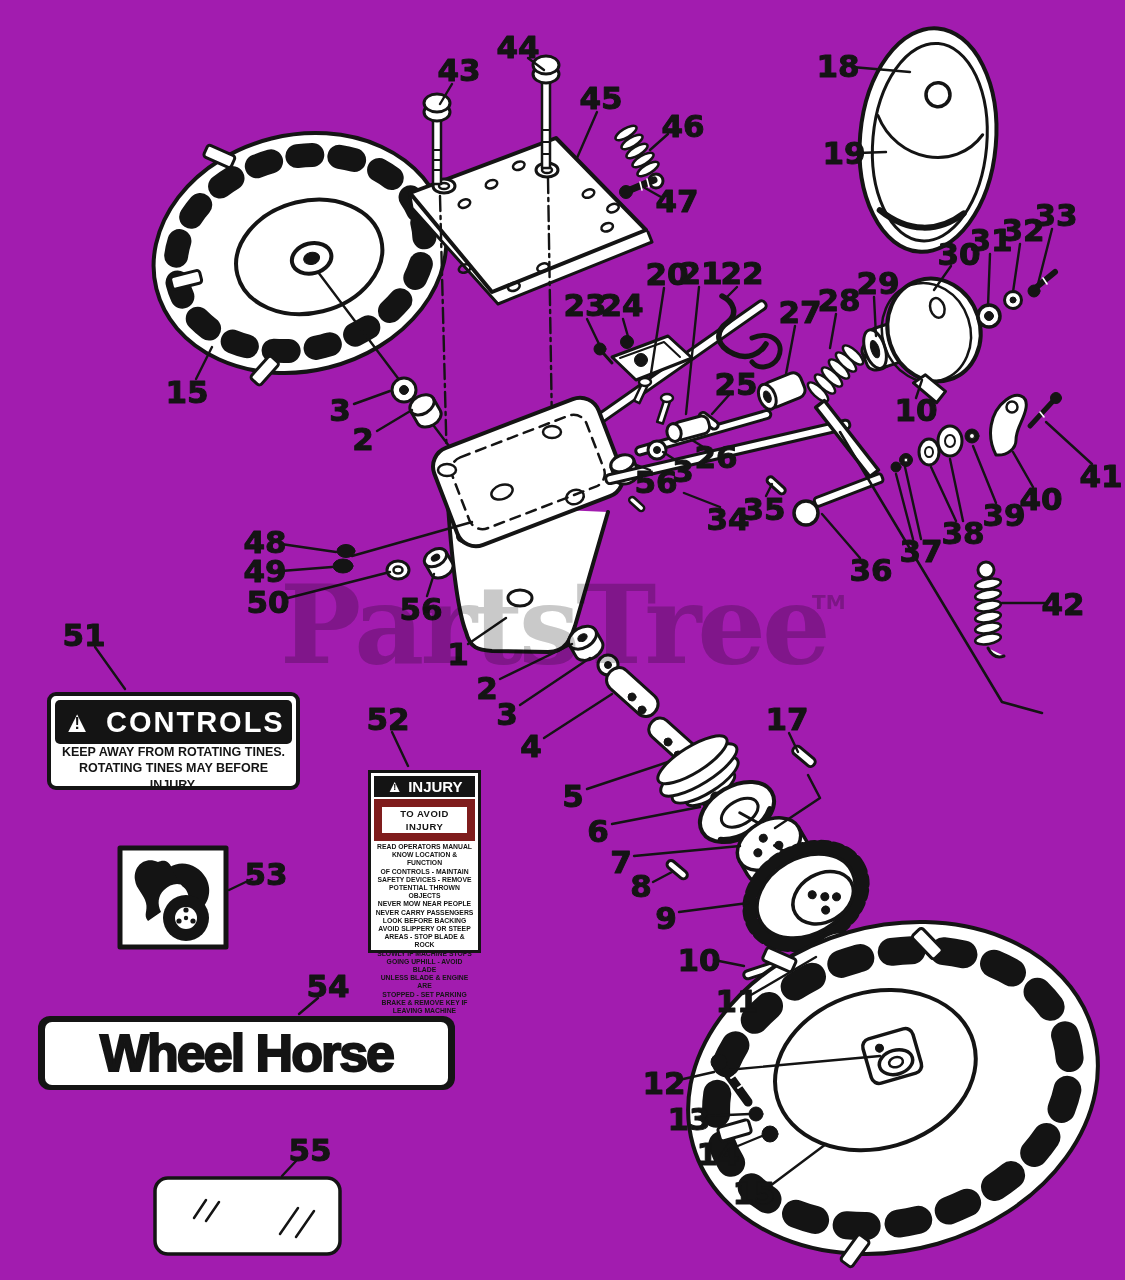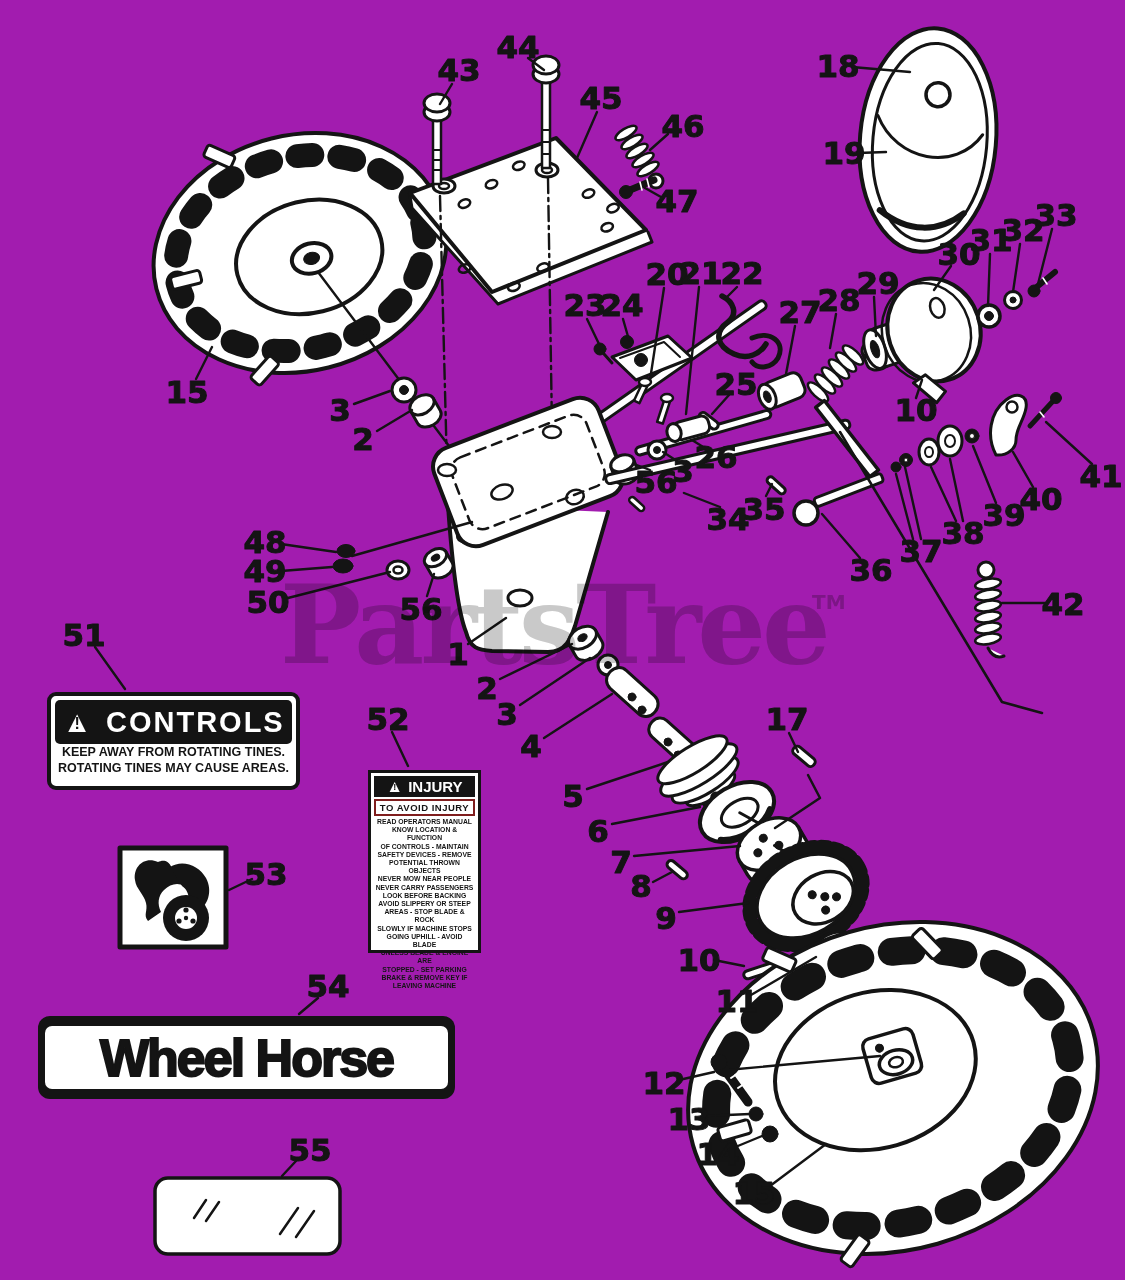--- a/index.html
+++ b/index.html
@@ -25,25 +25,25 @@
   .tri{position:relative;display:inline-block;color:#fff;font-size:30px;line-height:30px;font-style:normal;}
   .tri i{position:absolute;left:50%;top:55%;transform:translate(-50%,-50%);color:#141414;
          font:800 16px "Liberation Sans",sans-serif;font-style:normal;}
   .tri.small{font-size:17px;line-height:17px;}
   .tri.small i{font-size:9px;}
   .warning-body{height:40px;display:flex;flex-direction:column;justify-content:flex-start;
                 font:700 12.5px/1.3 "Liberation Sans",sans-serif;text-align:center;color:#141414;}
   #caution-decal{left:368px;top:770px;width:113px;height:183px;border:3px solid #141414;padding:3px;}
   .caution-header{background:#141414;color:#fff;height:21px;display:flex;align-items:center;
                   justify-content:center;gap:5px;font:800 15px "Liberation Sans",sans-serif;}
-  .caution-sub{border:2px solid #7f1d1d;margin-top:2px;text-align:center;
+  .caution-sub{border:8px solid #7f1d1d;margin-top:2px;text-align:center;
                font:800 9.5px/13px "Liberation Sans",sans-serif;color:#141414;letter-spacing:.5px;}
   .caution-body{margin-top:2px;font:700 6.8px/8.2px "Liberation Sans",sans-serif;
                 text-align:center;color:#141414;}
-  #brand-decal{left:38px;top:1016px;width:417px;height:83px;background:#141414;border-radius:12px;
+  #brand-decal{left:38px;top:1016px;width:417px;height:74px;background:#141414;border-radius:12px;
                display:flex;align-items:center;justify-content:center;border:none;}
   #brand-decal .inner{width:403px;height:63px;background:#fff;border-radius:7px;display:flex;
                align-items:center;justify-content:center;}
   #brand-decal .brand-text{font:900 52px "Liberation Sans",sans-serif;color:#141414;
                letter-spacing:-2px;-webkit-text-stroke:2px #141414;}
 </style>
 </head>
 <body>
 
 <div id="stage">
@@ -541,21 +541,21 @@
     <span class="tm">TM</span>
   </div>
 
   <div class="decal" id="warning-decal">
     <div class="warning-header">
       <span class="tri"><span>▲</span><i>!</i></span>
       <span>CONTROLS</span>
     </div>
     <div class="warning-body">
       <div>KEEP AWAY FROM ROTATING TINES.</div>
-      <div>ROTATING TINES MAY CAUSE AREAS.</div>
+      <div>ROTATING TINES MAY BEFORE INJURY.</div>
     </div>
   </div>
 
   <div class="decal" id="caution-decal">
     <div class="caution-header">
       <span class="tri small"><span>▲</span><i>!</i></span>
       <span>INJURY</span>
     </div>
     <div class="caution-sub">TO AVOID INJURY</div>
     <div class="caution-body">

